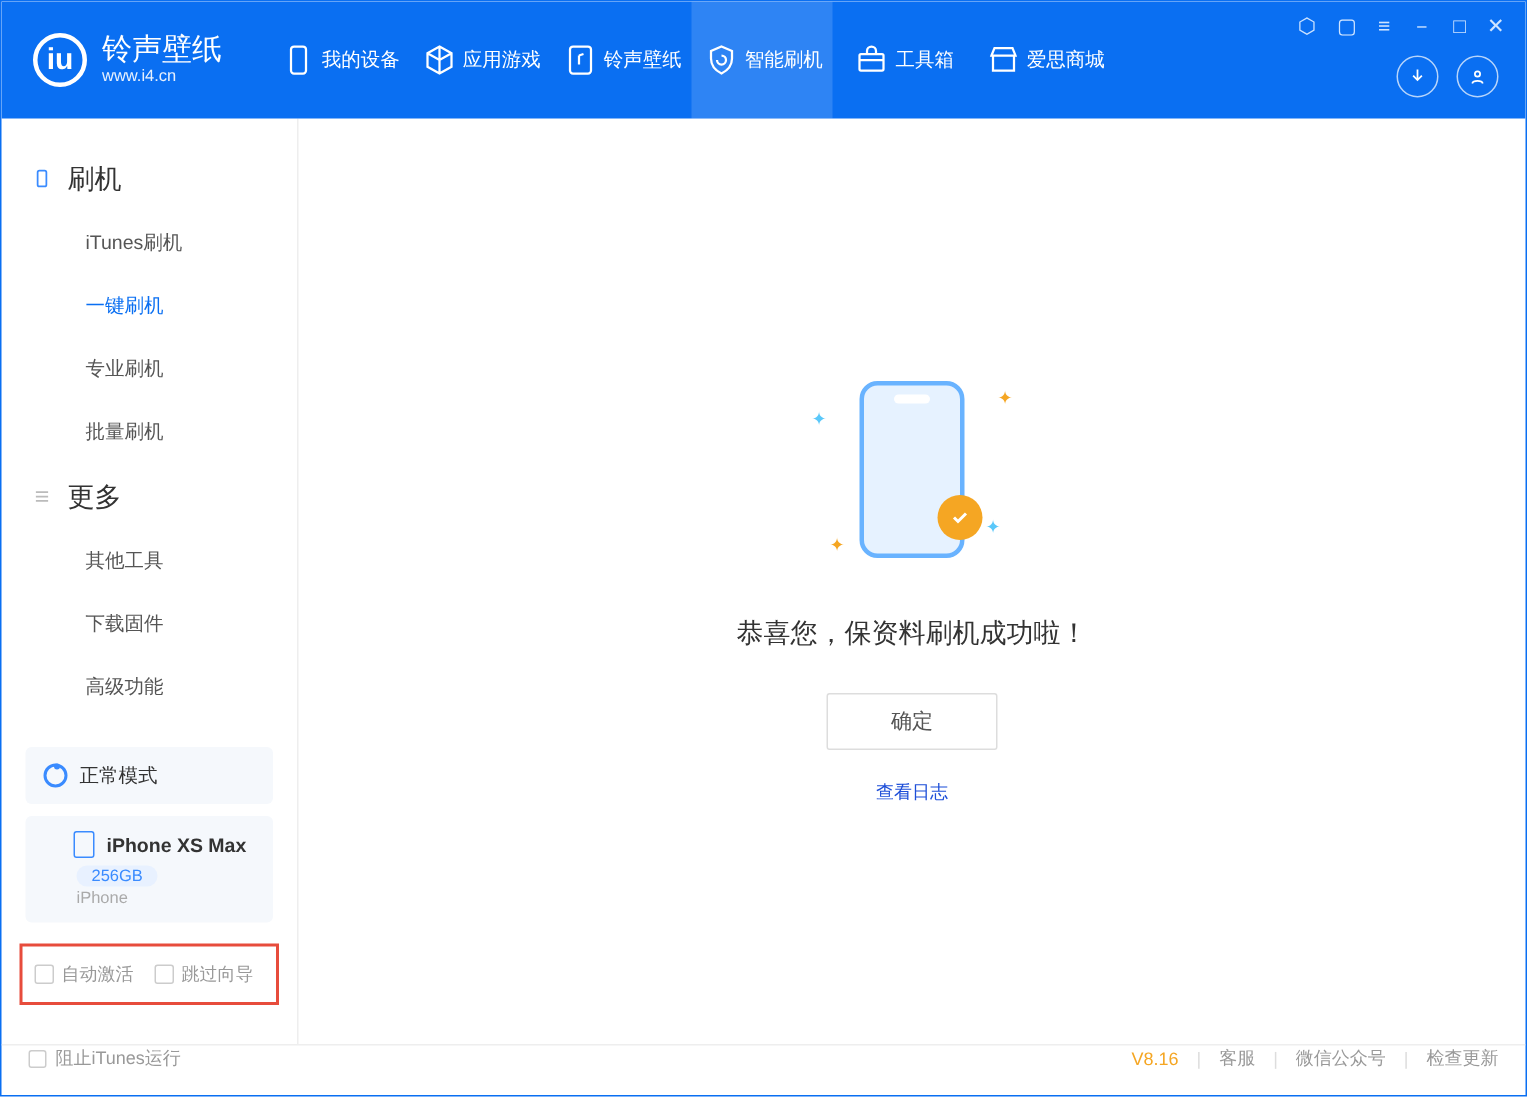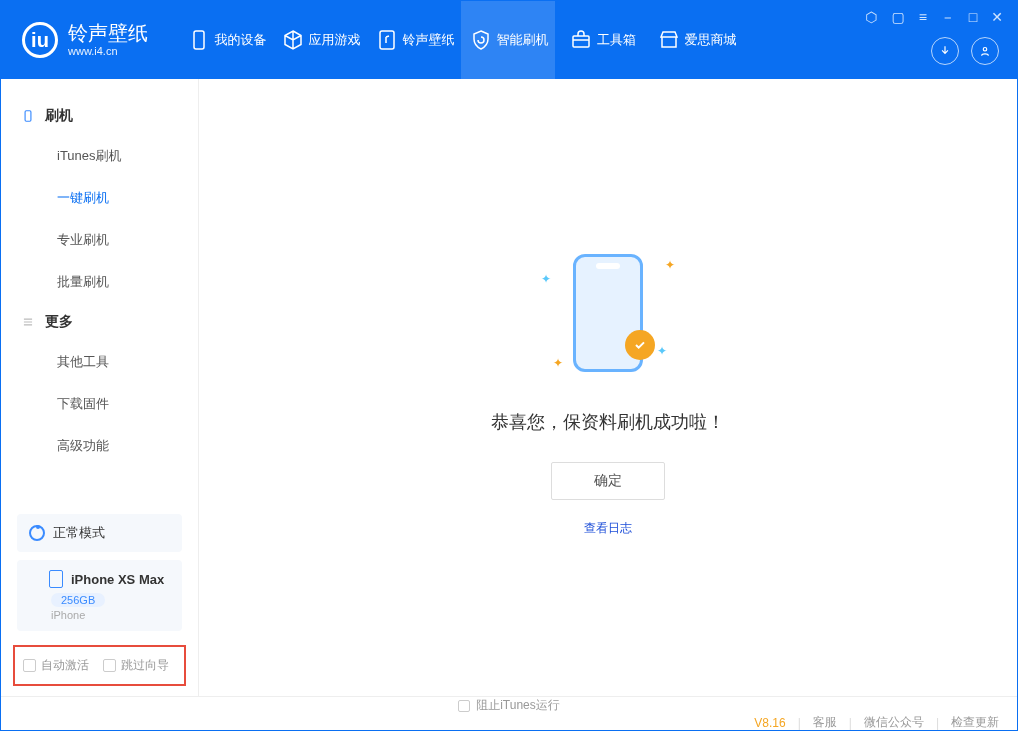--- a/index.html
+++ b/index.html
@@ -22,56 +22,56 @@
 .window-controls span { cursor: pointer; }
 
 .header-right { position: absolute; right: 18px; bottom: 14px; display: flex; gap: 12px; }
 .header-right .circ { width: 28px; height: 28px; border: 1.5px solid rgba(255,255,255,0.7); border-radius: 50%; display: flex; align-items: center; justify-content: center; cursor: pointer; }
 .header-right svg { width: 14px; height: 14px; fill: none; stroke: #fff; stroke-width: 2; }
 
 .body-area { display: flex; height: calc(100% - 78px - 34px); }
 
 .sidebar { width: 198px; border-right: 1px solid #eee; display: flex; flex-direction: column; }
 .sidebar-scroll { flex: 1; padding-top: 18px; }
-.side-group-header { display: flex; align-items: center; gap: 10px; padding: 10px 20px; font-size: 14px; color: #333; font-weight: 700; }
+.side-group-header { display: flex; align-items: center; gap: 10px; padding: 10px 20px; font-size: 18px; color: #333; font-weight: 400; }
 .side-group-header .gicon { width: 14px; height: 14px; }
 .side-item { padding: 12px 20px 12px 56px; font-size: 13px; color: #555; cursor: pointer; }
 .side-item.active { color: #0a6ff2; }
 
 .device-panel { padding: 10px 16px 14px; }
 .mode-row { background: #f5f8fc; border-radius: 4px; padding: 10px 12px; display: flex; align-items: center; gap: 8px; font-size: 13px; color: #333; margin-bottom: 8px; }
 .mode-row .spin-icon { width: 16px; height: 16px; border: 2px solid #3a8bff; border-radius: 50%; position: relative; }
 .mode-row .spin-icon::after { content: ''; position: absolute; width: 4px; height: 4px; background: #3a8bff; border-radius: 50%; top: -2px; left: 5px; }
 .device-row { background: #f5f8fc; border-radius: 4px; padding: 10px 12px; }
 .device-row .dtop { display: flex; align-items: center; gap: 8px; font-size: 13px; color: #333; font-weight: 600; padding-left: 20px; }
 .device-row .dtop .dicon { width: 14px; height: 18px; border: 1.5px solid #3a8bff; border-radius: 2px; }
 .badge { display: inline-block; background: #e8f1ff; color: #3a8bff; border-radius: 10px; padding: 1px 10px; font-size: 11px; margin: 5px 0 2px 22px; }
 .device-sub { font-size: 11px; color: #aaa; margin-left: 22px; }
 
-.opt-box { border: 2px solid #e74c3c; margin: 0 12px 10px; padding: 10px 8px; display: flex; gap: 14px; }
+.opt-box { border: 2px solid #e74c3c; margin: 0 12px 26px; padding: 10px 8px; display: flex; gap: 14px; }
 .opt { display: flex; align-items: center; gap: 5px; font-size: 12px; color: #999; cursor: pointer; }
 .opt .cb { width: 13px; height: 13px; border: 1px solid #ccc; border-radius: 2px; }
 
 .main { flex: 1; display: flex; flex-direction: column; align-items: center; justify-content: center; }
 .phone-ill { position: relative; width: 170px; height: 150px; display: flex; align-items: center; justify-content: center; }
 .phone-body { width: 70px; height: 118px; border: 3px solid #69b3ff; border-radius: 12px; background: #e6f2ff; position: relative; }
 .phone-body::before { content: ''; position: absolute; top: 6px; left: 50%; transform: translateX(-50%); width: 24px; height: 6px; background: #fff; border-radius: 3px; }
 .check-badge { position: absolute; right: 38px; top: 92px; width: 30px; height: 30px; background: #f5a623; border-radius: 50%; display: flex; align-items: center; justify-content: center; }
 .check-badge svg { width: 16px; height: 16px; stroke: #fff; stroke-width: 3; fill: none; }
 .sparkle { position: absolute; color: #f5a623; font-size: 12px; }
 .s1 { left: 18px; top: 34px; color: #5ac8fa; }
 .s2 { right: 18px; top: 20px; }
 .s3 { left: 30px; bottom: 18px; }
 .s4 { right: 26px; bottom: 30px; color: #5ac8fa; }
 
 .success-text { font-size: 18px; color: #333; margin: 22px 0 28px; }
 .ok-btn { border: 1px solid #ddd; background: #fff; padding: 9px 42px; font-size: 14px; color: #555; cursor: pointer; border-radius: 2px; }
 .view-log { margin-top: 20px; font-size: 12px; color: #1d4ed8; cursor: pointer; }
 
-.statusbar { height: 34px; border-top: 1px solid #eee; display: flex; align-items: center; padding: 0 18px; font-size: 12px; color: #999; flex-direction: column; }
+.statusbar { height: 34px; border-top: 1px solid #eee; display: flex; align-items: flex-start; padding: 0 18px; font-size: 12px; color: #999; }
 .statusbar .sb-left { display: flex; align-items: center; gap: 6px; cursor: pointer; }
 .statusbar .sb-left .cb { width: 12px; height: 12px; border: 1px solid #ccc; border-radius: 2px; }
 .statusbar .sb-right { margin-left: auto; display: flex; align-items: center; gap: 12px; }
 .statusbar .sb-right .sep { color: #ddd; }
 .statusbar .sb-right span.lnk { cursor: pointer; }
 </style>
 </head>
 <body>
 
 <div class="header">

